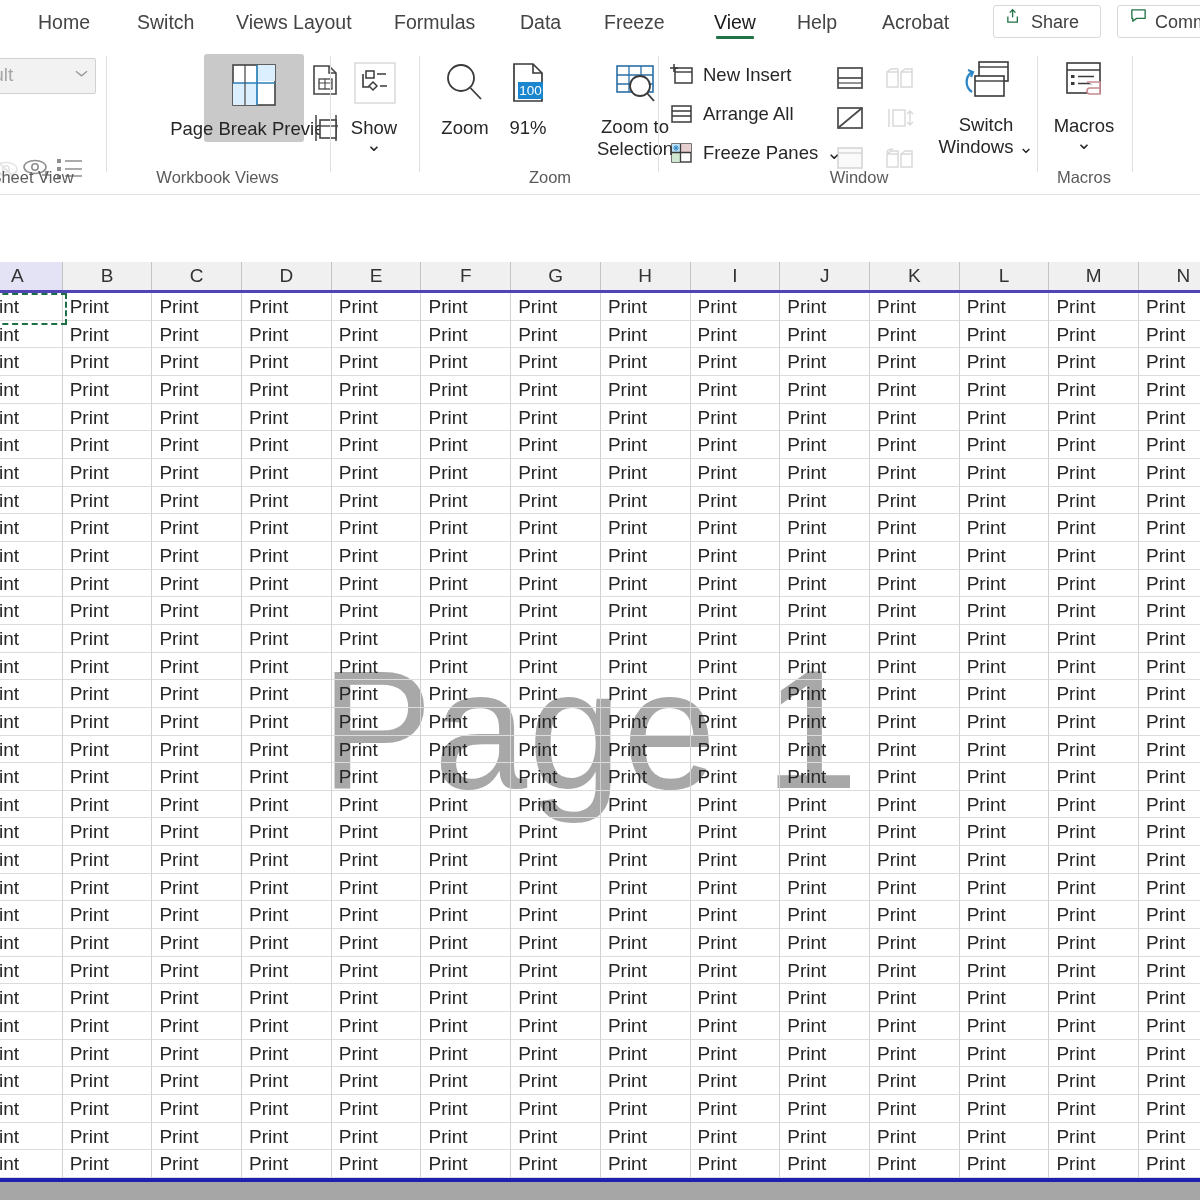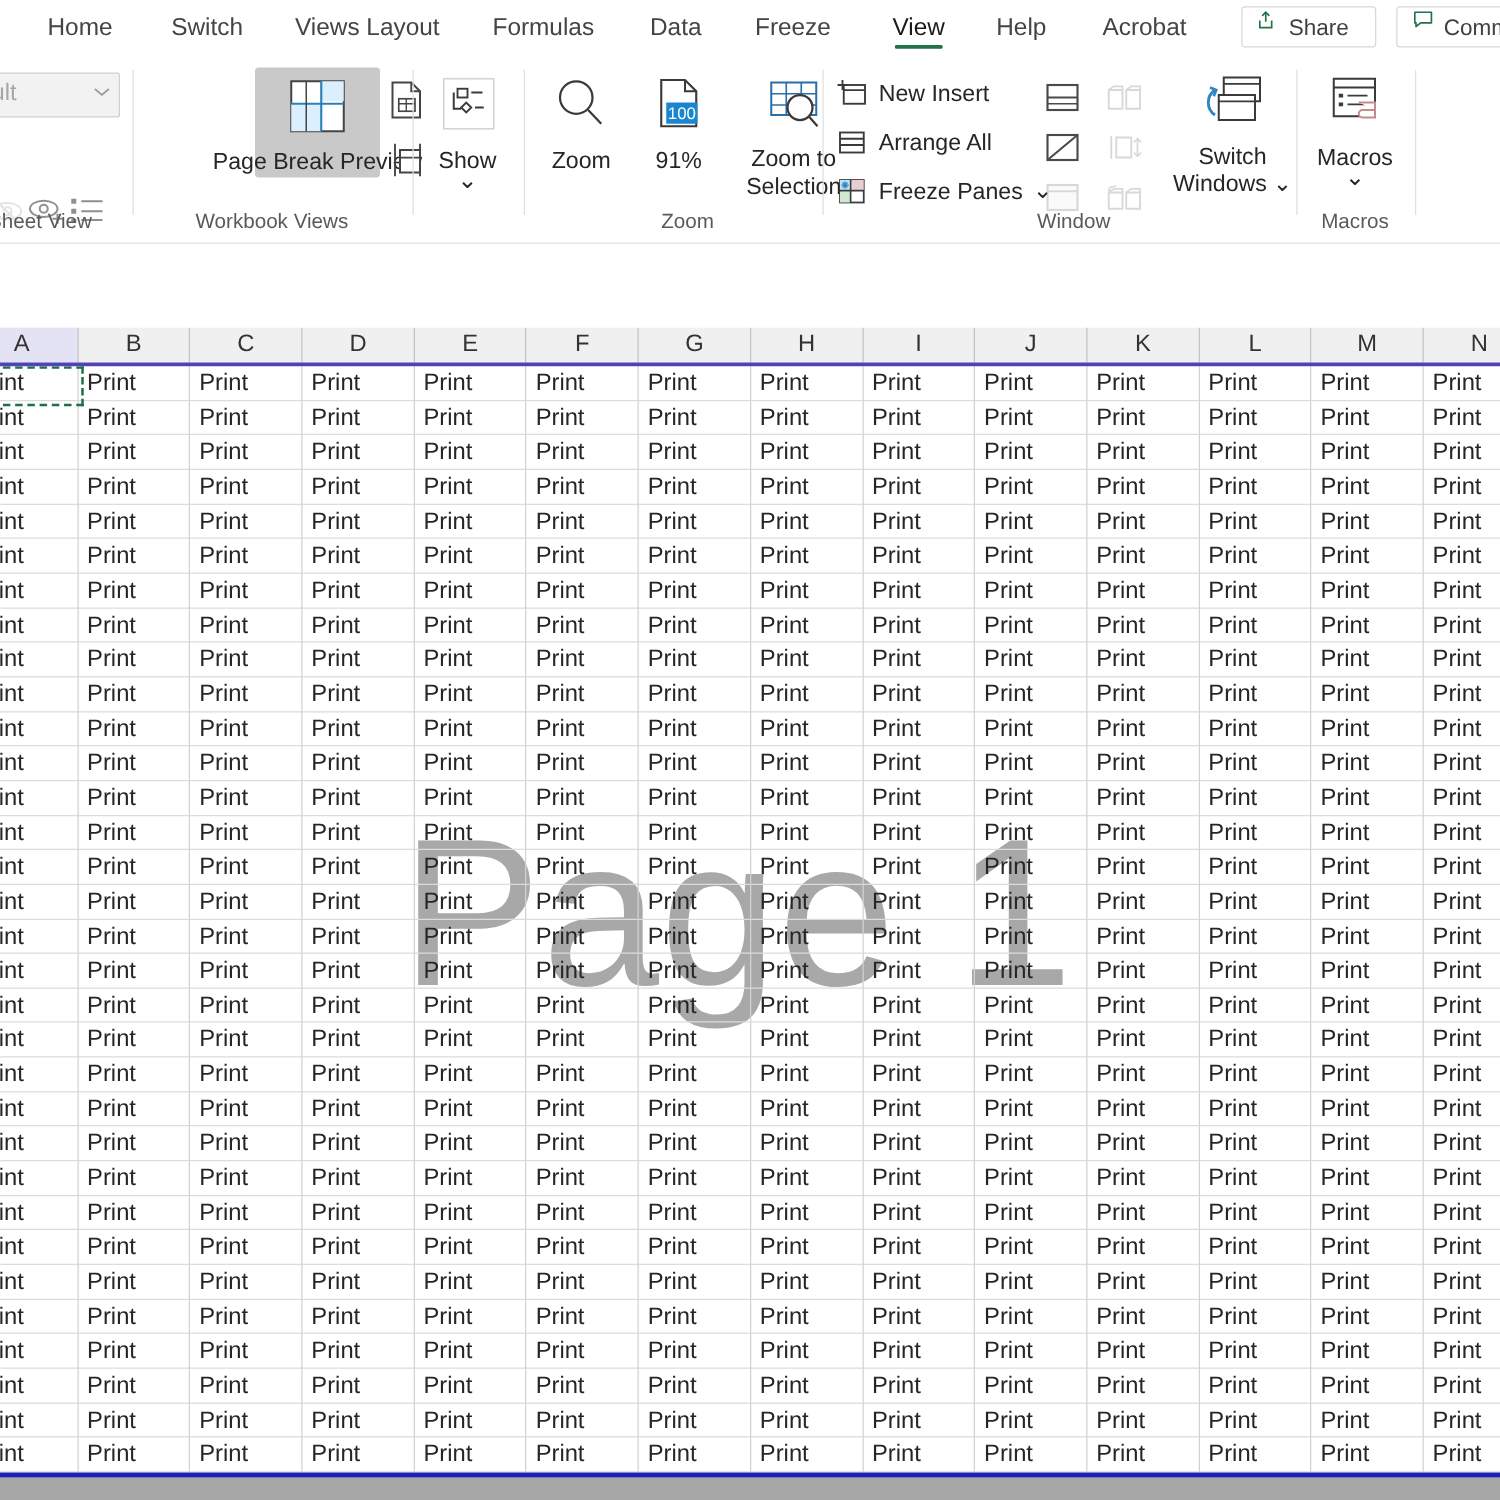--- a/index.html
+++ b/index.html
@@ -283,21 +283,21 @@
     <div class="grp-sep" style="left:419px;"></div>
 
     <div class="grp" style="left:420px;width:237px;">
       <div class="big-btn" style="left:8px;width:74px;">
         <svg width="52" height="52" viewBox="0 0 52 52">
           <circle cx="22" cy="20" r="13" fill="none" stroke="#3a3a3a" stroke-width="1.8"></circle>
           <path d="M31.5 30L42 41" stroke="#3a3a3a" stroke-width="1.8"></path>
         </svg>
         <span class="lbl">Zoom</span>
       </div>
-      <div class="big-btn" style="left:87px;width:72px;">
+      <div class="big-btn" style="left:72px;width:72px;">
         <svg width="52" height="52" viewBox="0 0 52 52">
           <path d="M12 6h19l9 9v28H12z" fill="#ffffff" stroke="#3a3a3a" stroke-width="1.7"></path>
           <path d="M31 6v9h9" fill="none" stroke="#3a3a3a" stroke-width="1.6"></path>
           <rect x="16" y="24" width="25" height="17" fill="#1a86d0"></rect>
           <text x="28.5" y="37" font-size="13.5" fill="#ffffff" text-anchor="middle" font-family="Liberation Sans, sans-serif">100</text>
         </svg>
         <span class="lbl">91%</span>
       </div>
       <div class="big-btn" style="left:163px;width:104px;">
         <svg width="52" height="52" viewBox="0 0 52 52">

